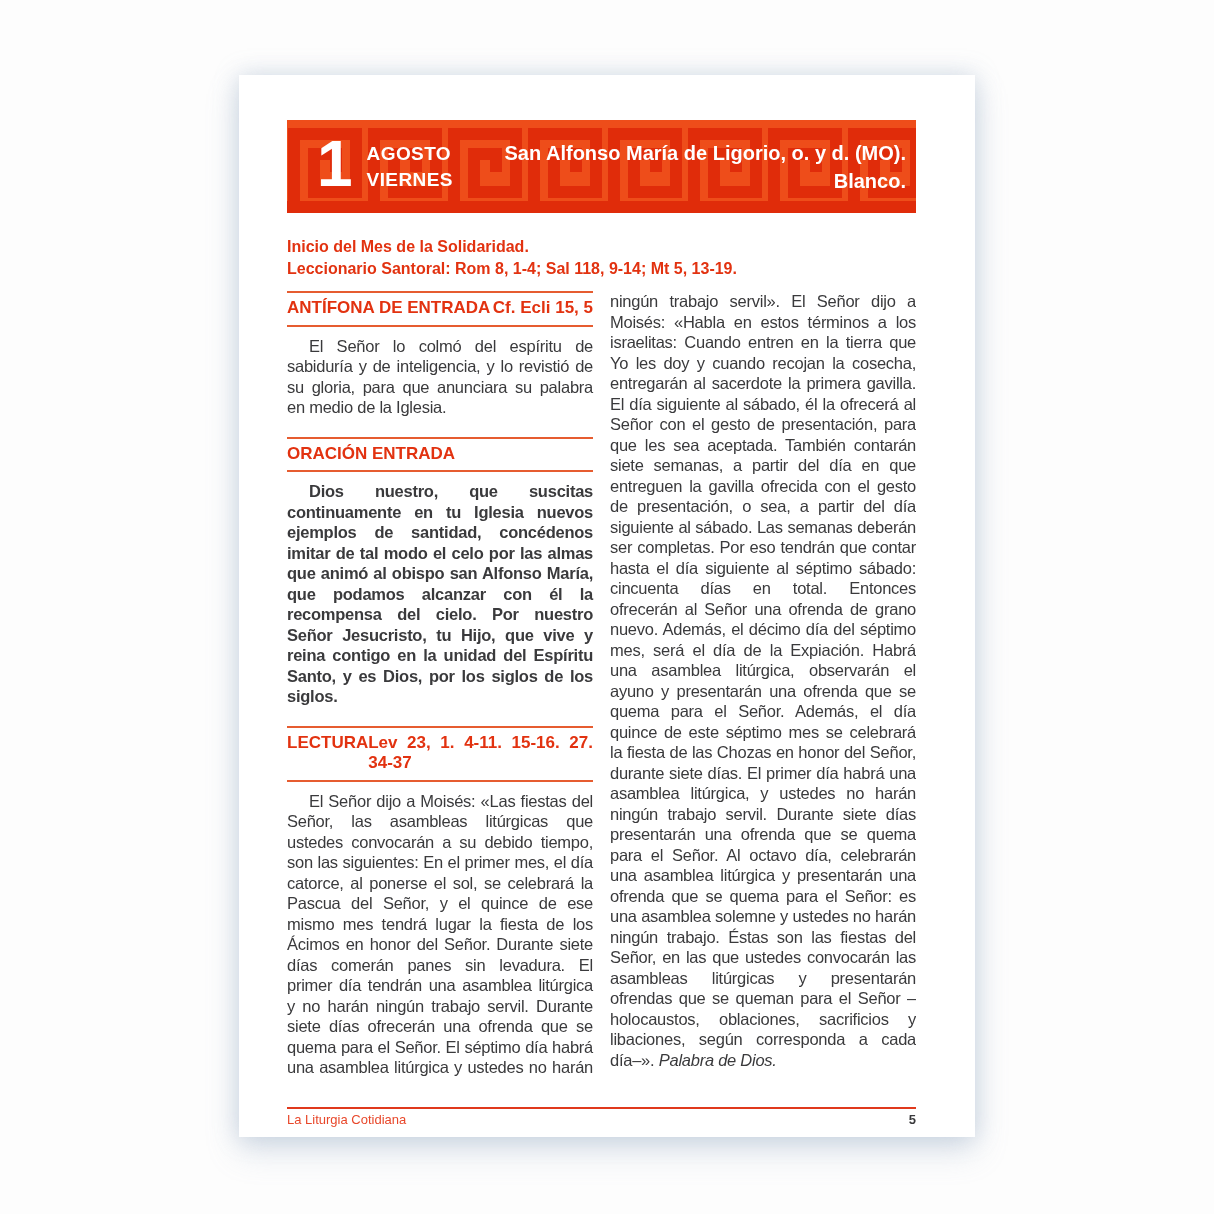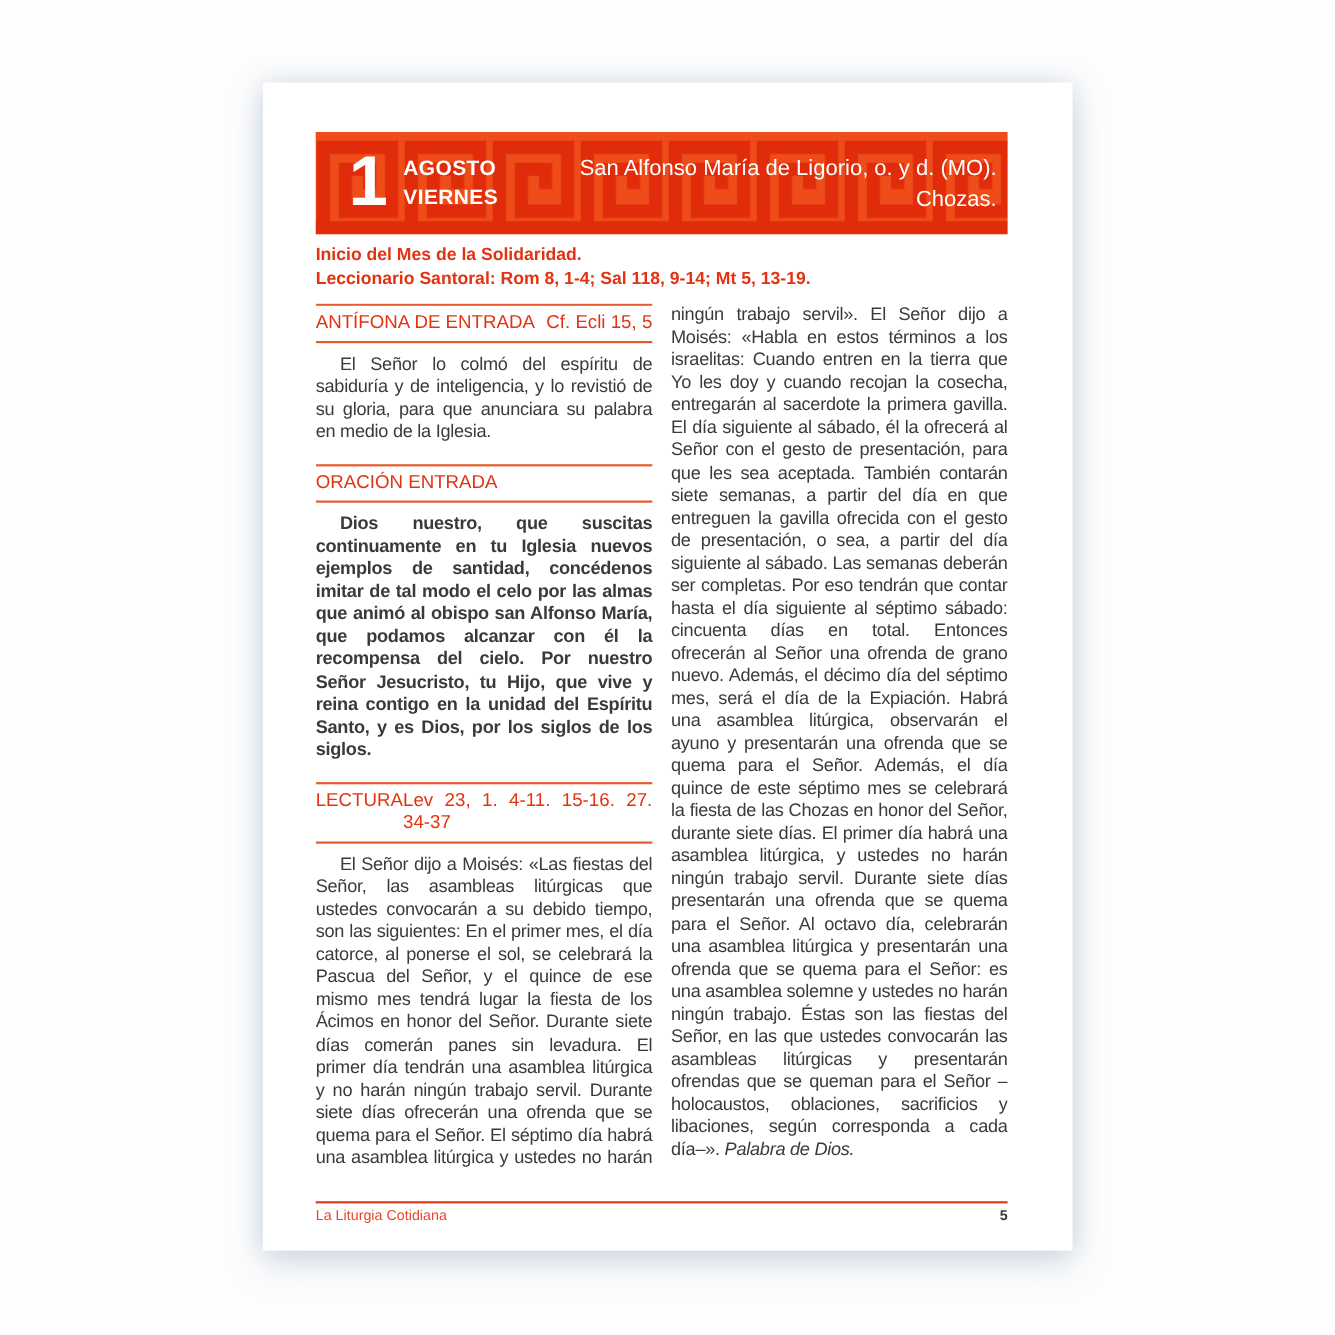--- a/index.html
+++ b/index.html
@@ -12,37 +12,37 @@
     box-shadow:0 0 22px rgba(150,170,195,.38), 0 14px 30px rgba(150,170,195,.30);
     padding:45px 59px 26px 48px;
   }
 
   
   .banner { position:relative; height:93px; background:#ee4d1a; overflow:hidden; }
   .banner svg.pattern { position:absolute; inset:0; display:block; }
   .banner-content { position:relative; z-index:2; display:flex; height:100%; align-items:center; }
   .day-number { color:#fff; font-size:64px; font-weight:700; line-height:1; margin:-6px 16px 0 30px; letter-spacing:-2px; }
   .daymonth { display:flex; flex-direction:column; justify-content:center; color:#fff; font-weight:700; font-size:19px; line-height:26px; letter-spacing:.4px; }
-  .celebration { margin-left:auto; text-align:right; color:#fff; font-weight:400; font-size:20px; line-height:28px; padding-right:10px; }
+  .celebration { margin-left:auto; text-align:right; color:#fff; font-weight:700; font-size:20px; line-height:28px; padding-right:10px; }
 
   
-  .intro { margin-top:8px; color:#e23210; font-weight:700; font-size:16px; line-height:22px; }
+  .intro { margin-top:23px; color:#e23210; font-weight:700; font-size:16px; line-height:22px; }
 
   
   .cols {
     margin-top:11px; height:802px; overflow:hidden;
     column-count:2; column-gap:17px; column-fill:auto;
     color:#3a3a3c; font-size:16.5px; line-height:20.5px;
     text-align:justify; letter-spacing:-0.25px; hyphens:auto;
   }
   .section-head {
     display:flex; justify-content:space-between; align-items:baseline;
     border-top:2px solid #e65c30; border-bottom:2px solid #e65c30;
     padding:5px 0 6px; margin:0 0 9px 0;
-    color:#e23210; font-weight:400; font-size:17px; letter-spacing:0;
+    color:#e23210; font-weight:700; font-size:17px; letter-spacing:0;
     break-inside:avoid; -webkit-column-break-inside:avoid;
   }
   .section-head.gap { margin-top:19px; }
   .cols p { text-indent:22px; margin:0 0 9px 0; }
   .cols p.bold { font-weight:700; }
   .closing { font-style:italic; }
 
   
   .footer {
     margin-top:14px; border-top:2px solid #e0391c; padding-top:3px;
@@ -69,21 +69,21 @@
         <rect x="0" y="0" width="100%" height="100%" fill="url(#gk)"></rect>
       </svg>
       <div class="banner-content">
         <div class="day-number">1</div>
         <div class="daymonth">
           <span>AGOSTO</span>
           <span>VIERNES</span>
         </div>
         <div class="celebration">
           <div>San Alfonso María de Ligorio, o. y d. (MO).</div>
-          <div>Chozas.</div>
+          <div>Blanco.</div>
         </div>
       </div>
     </div>
 
     <div class="intro">
       <div>Inicio del Mes de la Solidaridad.</div>
       <div>Leccionario Santoral: Rom 8, 1-4; Sal 118, 9-14; Mt 5, 13-19.</div>
     </div>
 
     <div class="cols">

